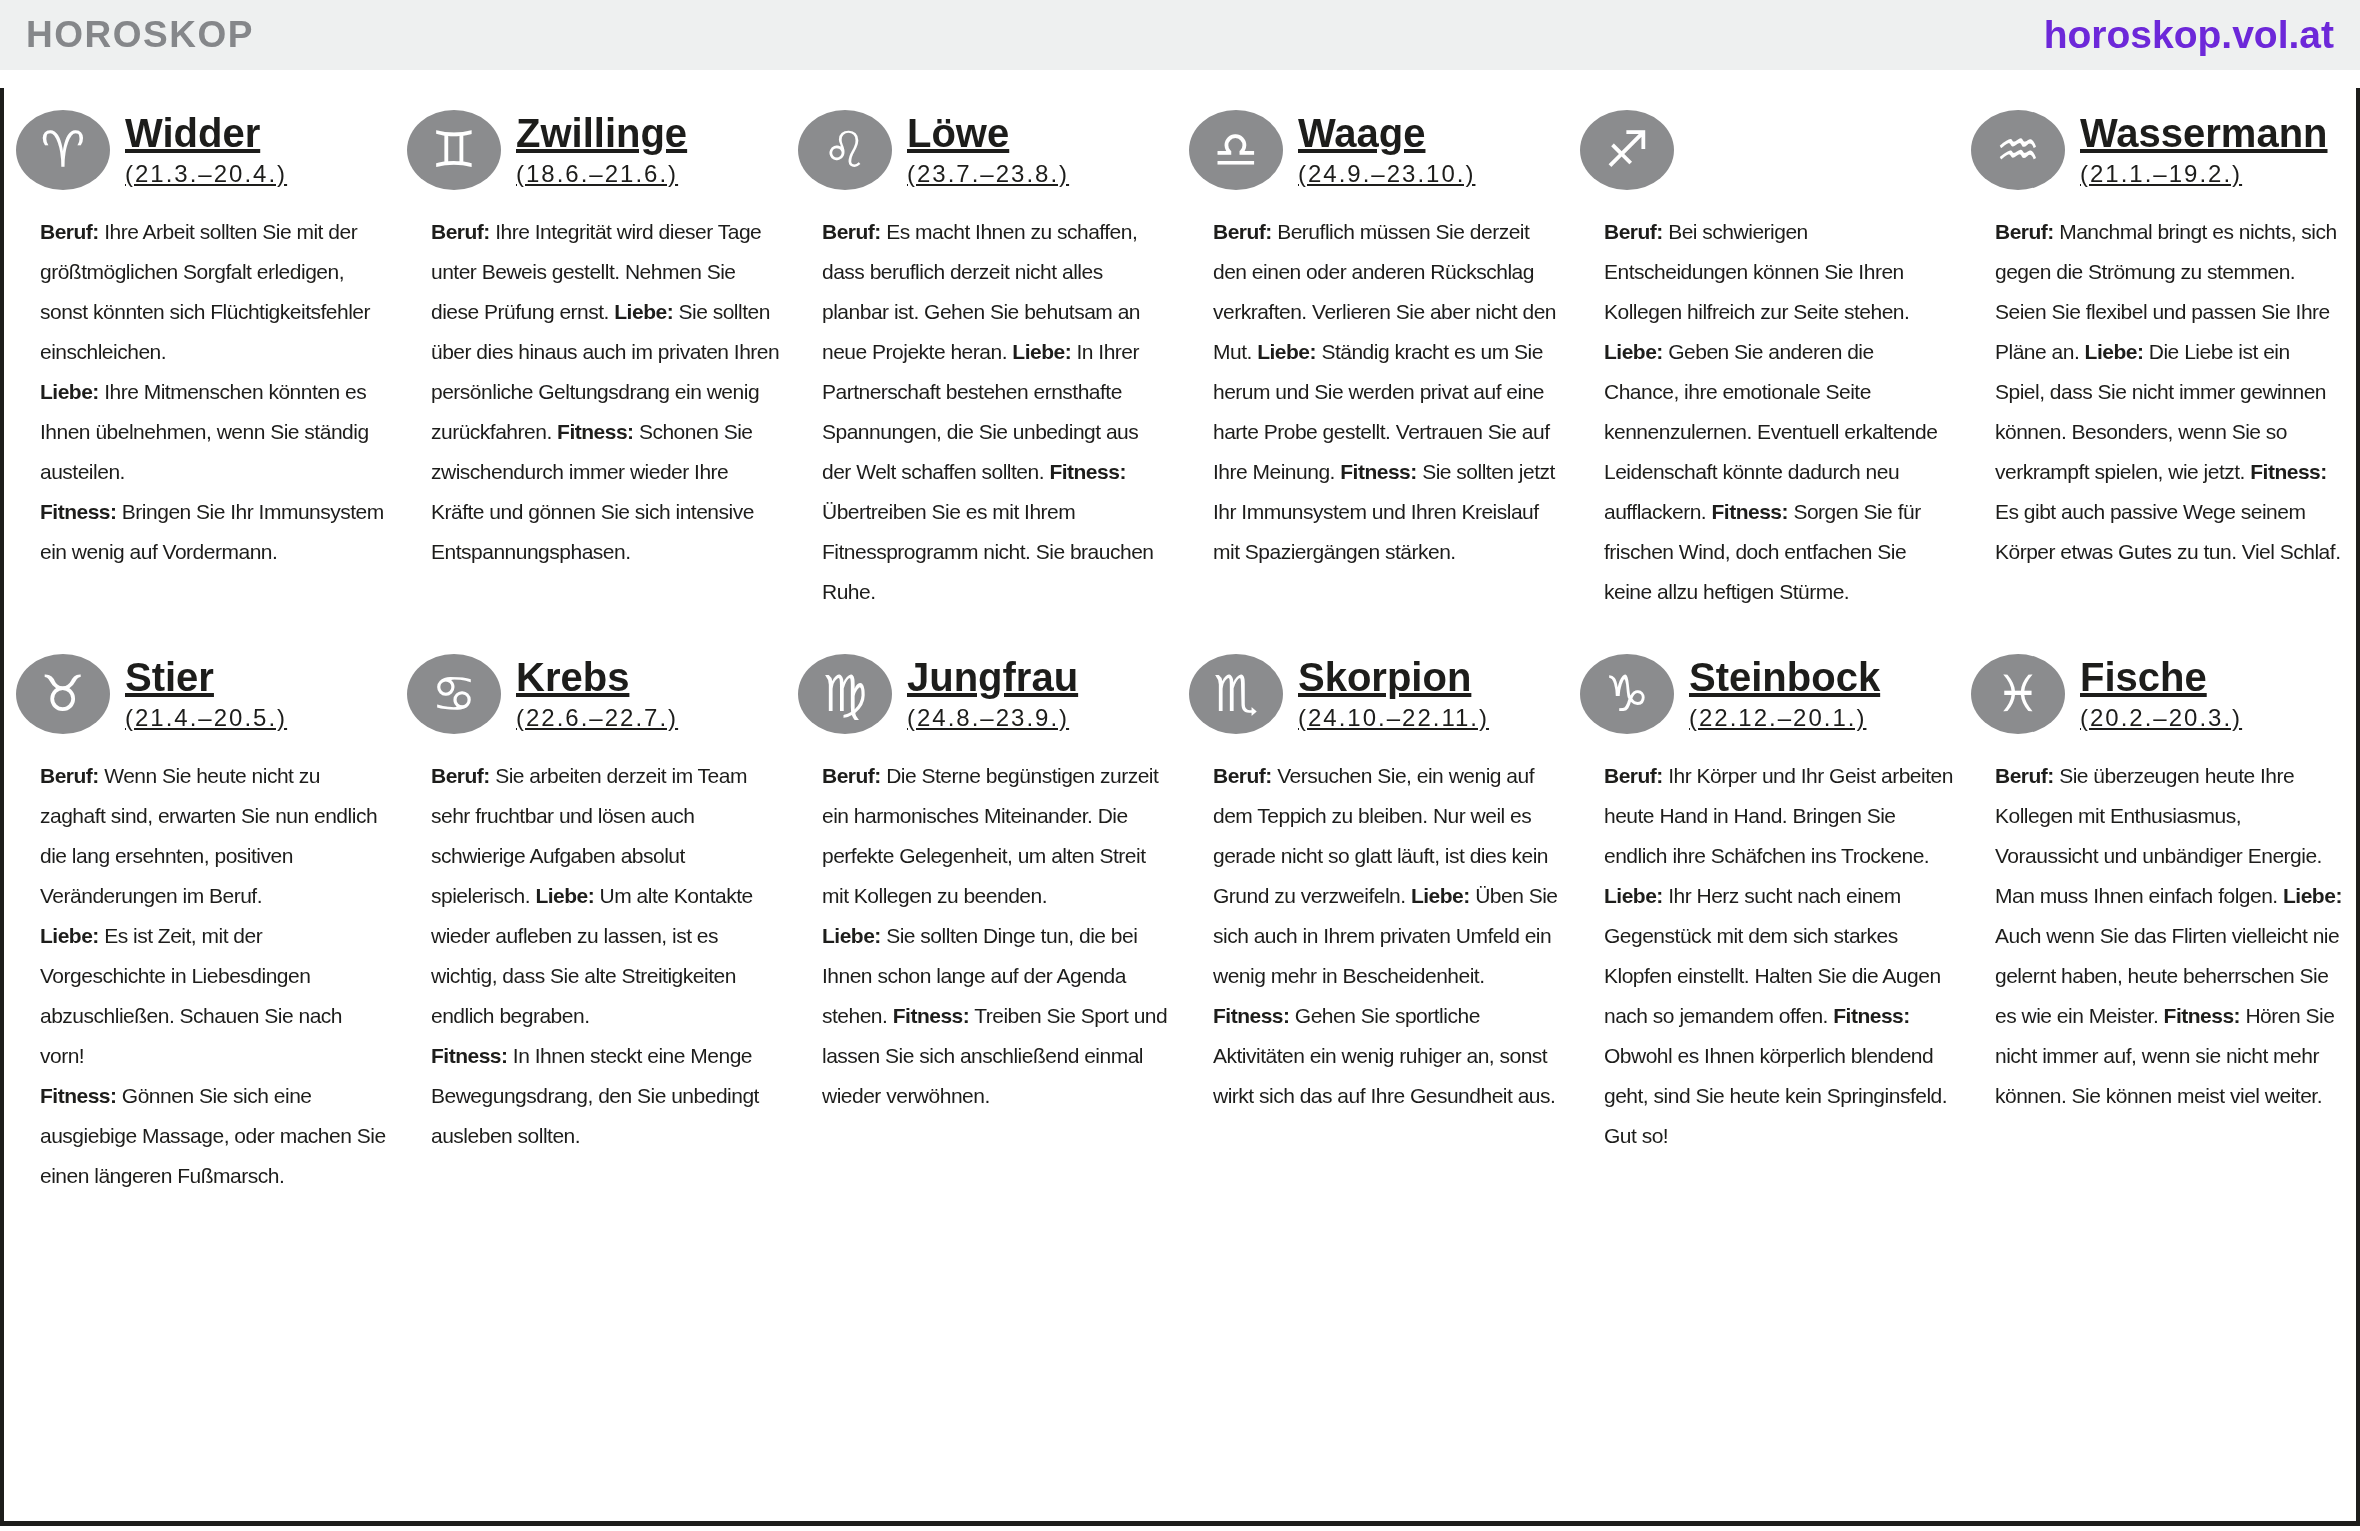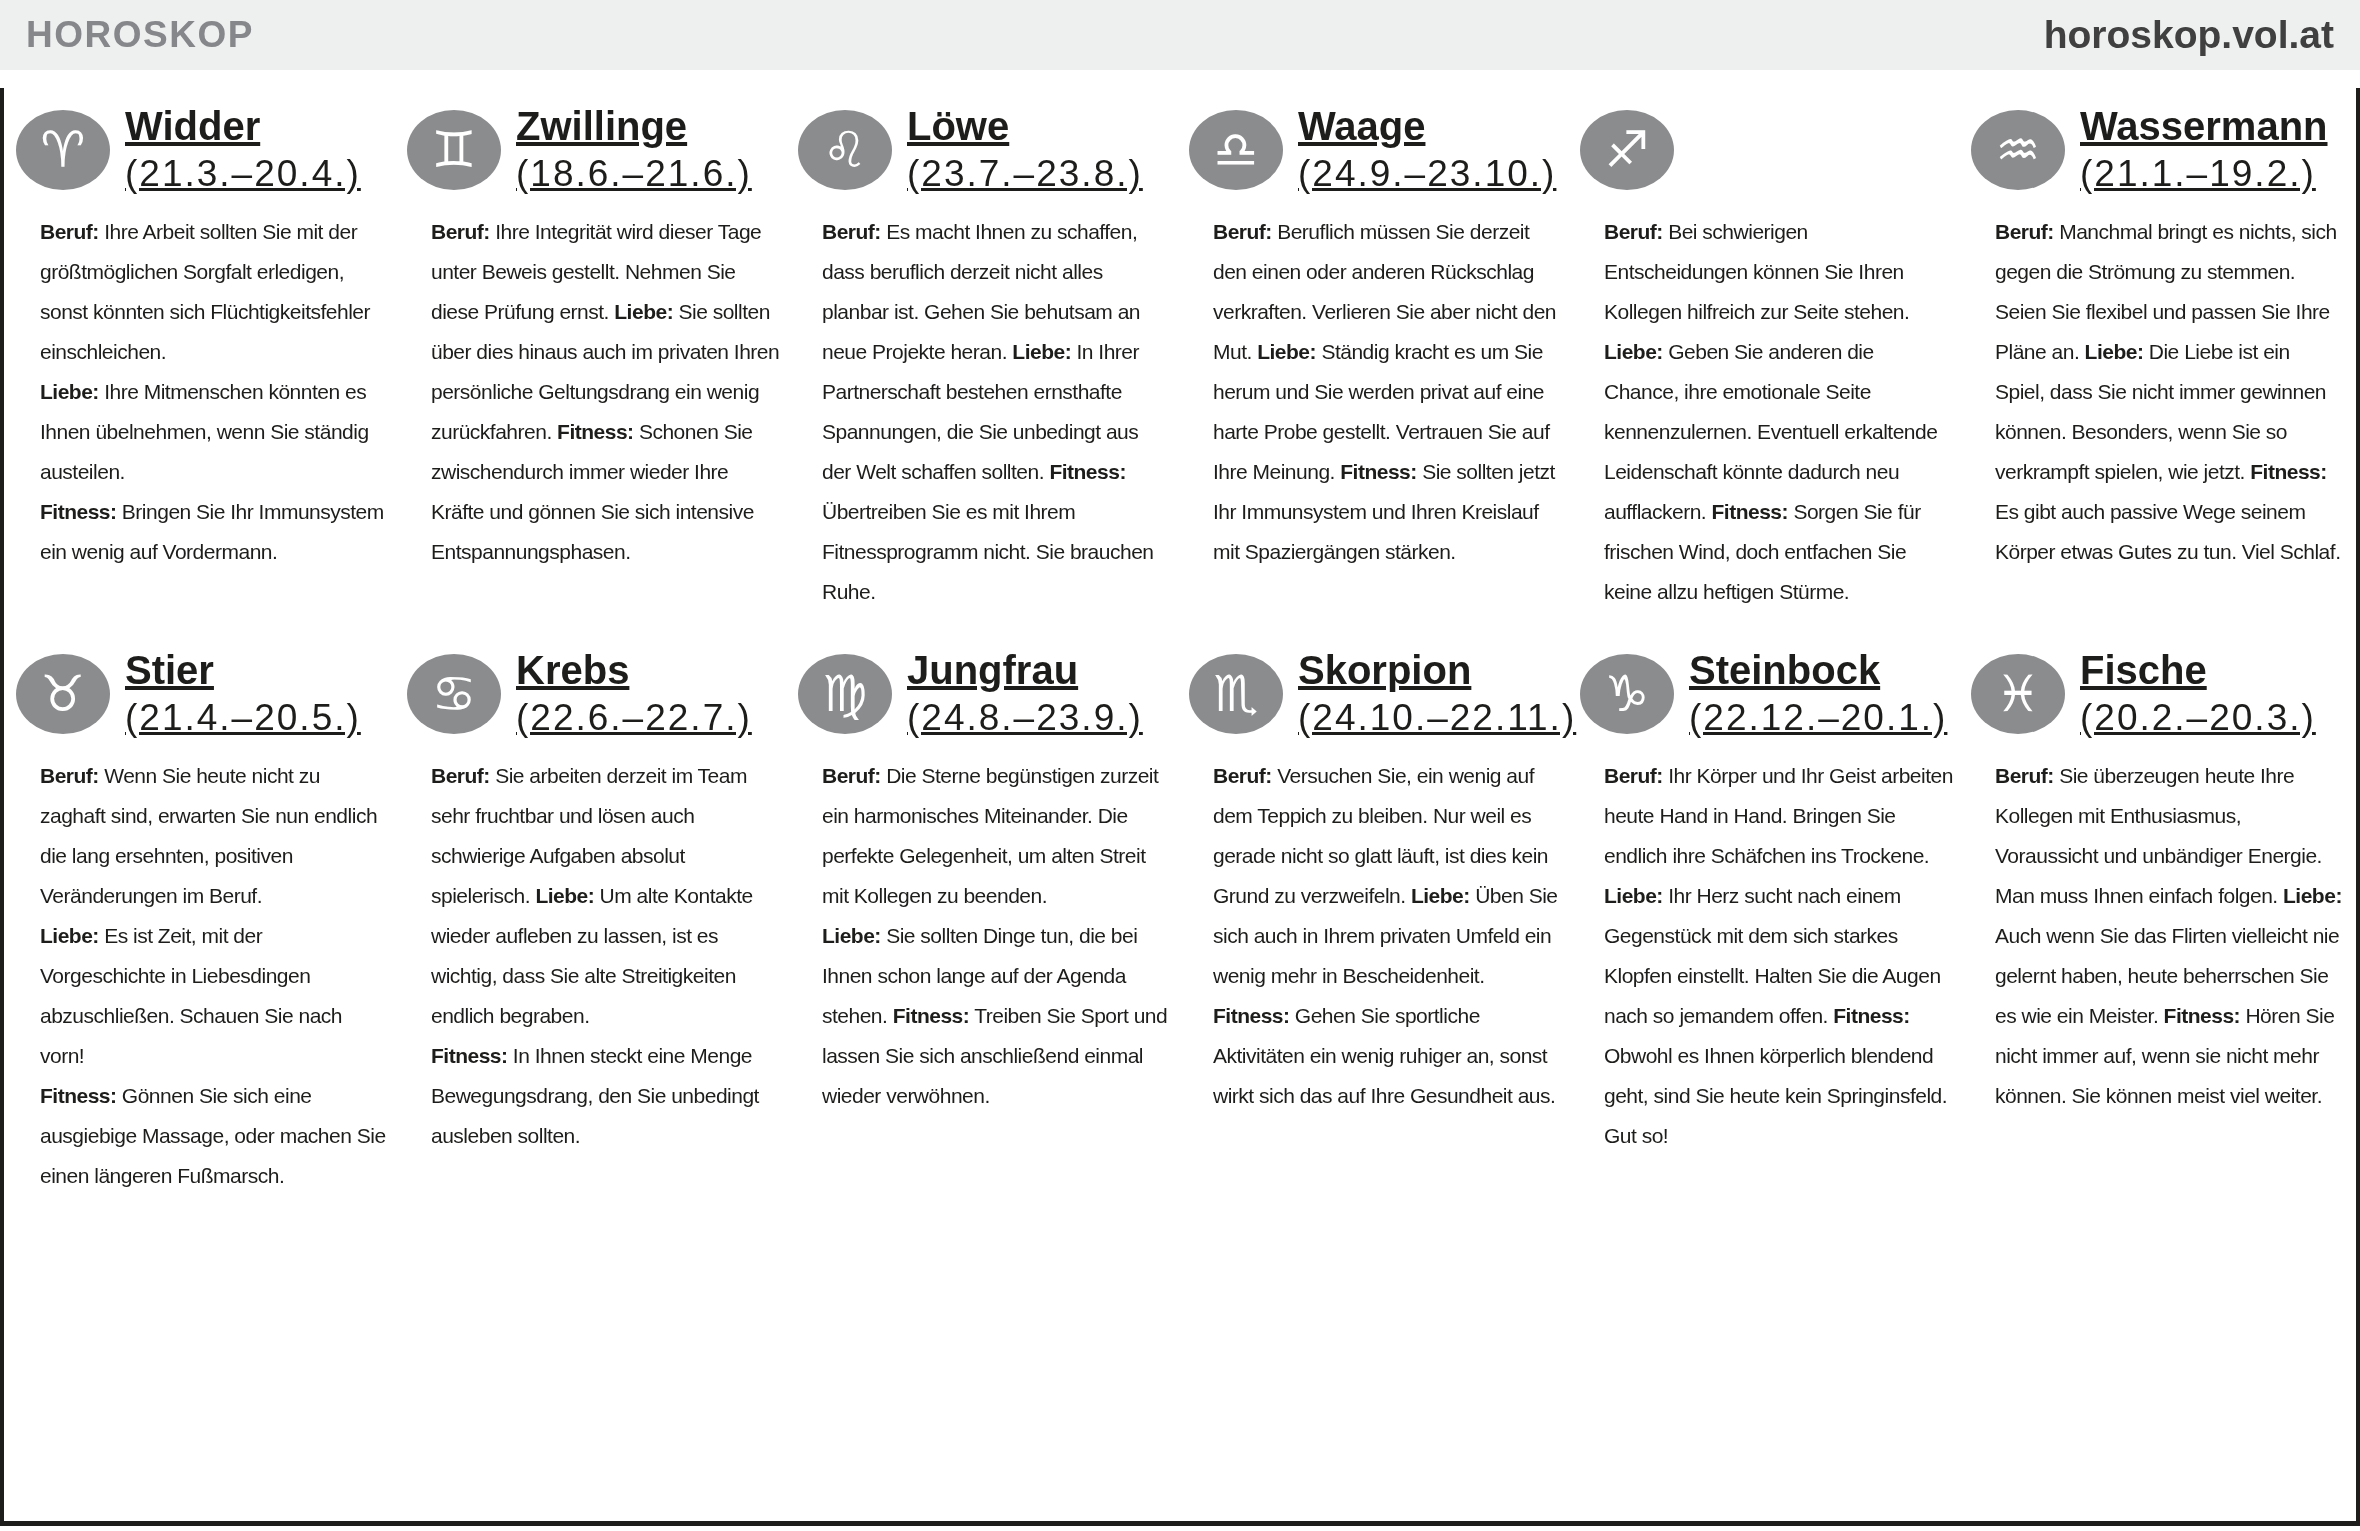--- a/index.html
+++ b/index.html
@@ -23,21 +23,21 @@
   }
   .header-title {
     font-size: 37px;
     font-weight: bold;
     color: #85878a;
     letter-spacing: 1.5px;
   }
   .header-site {
     font-size: 39px;
     font-weight: bold;
-    color: #404040;
+    color: #6d28d9;
   }
   .sheet {
     margin-top: 18px;
     height: 1438px;
     box-sizing: border-box;
     border-left: 4px solid #1d1d1b;
     border-right: 4px solid #1d1d1b;
     border-bottom: 5px solid #1d1d1b;
     padding: 16px 12px 0 12px;
     overflow: hidden;
@@ -74,21 +74,21 @@
   }
   .head-text { min-width: 0; text-decoration: underline; }
   .sign-name {
     margin: 0;
     font-size: 40px;
     line-height: 1.05;
     font-weight: bold;
     white-space: nowrap;
   }
   .sign-dates {
-    font-size: 37px;
+    font-size: 24px;
     letter-spacing: 2px;
     margin-top: 6px;
     white-space: nowrap;
   }
   .card-body {
     margin-top: 16px;
     font-size: 21px;
     line-height: 40px;
     letter-spacing: -0.5px;
     margin-left: 24px;

